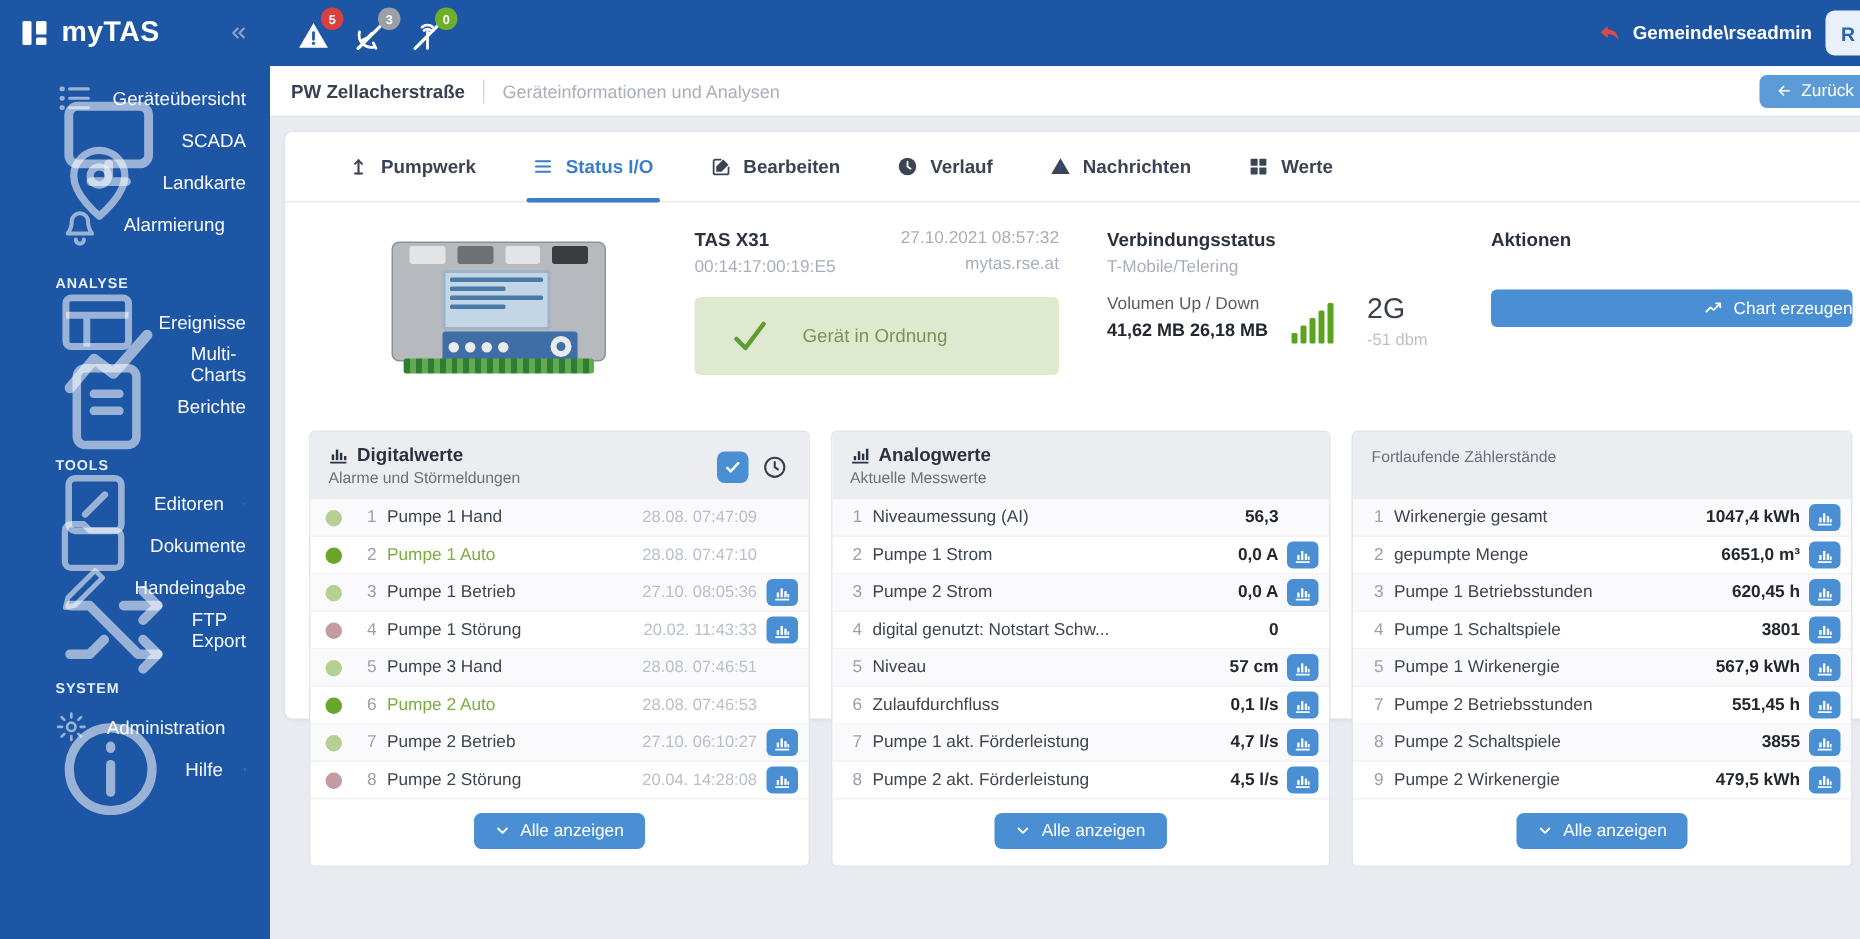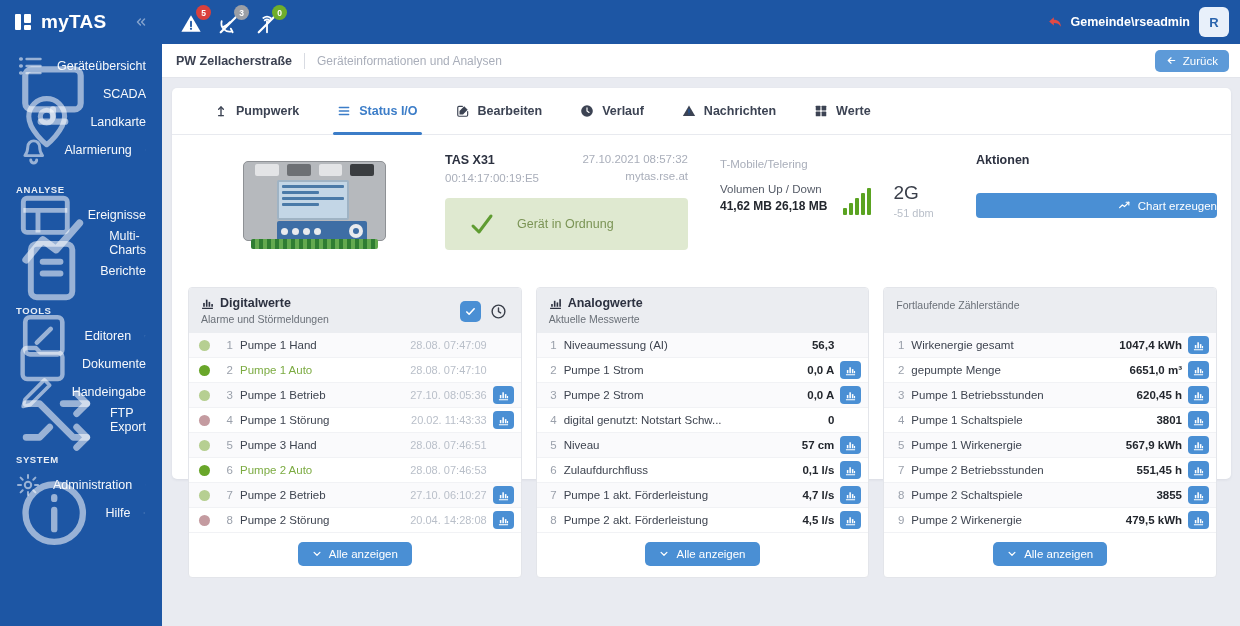--- a/index.html
+++ b/index.html
@@ -1,26 +1,26 @@
 <!DOCTYPE html>
 <html><head>
 <meta charset="utf-8">
 <style>
   * { margin:0; padding:0; box-sizing:border-box; }
   html,body { width:1240px; height:626px; }
   body { font-family:"Liberation Sans",sans-serif; background:#e9ebf1; overflow:hidden; }
   .app { display:flex; width:1240px; height:626px; }
 
   
-  .sidebar { width:162px; background:#1d56a4; color:#fff; flex-shrink:0; }
+  .sidebar { width:180px; background:#1d56a4; color:#fff; flex-shrink:0; }
   .logo-row { height:44px; display:flex; align-items:center; padding:0 14px; gap:9px; }
   .logo-mark { display:inline-flex; }
   .logo-text { font-size:19px; font-weight:bold; letter-spacing:.3px; }
   .collapse { margin-left:auto; color:rgba(255,255,255,.45); display:inline-flex; width:14px; height:14px; cursor:pointer; }
-  .nav { padding-top:8px; }
+  .nav { padding-top:8px;margin-left:21px; }
   .nav-sec { padding:20px 16px 6px; font-size:9.5px; font-weight:bold; letter-spacing:.6px; color:rgba(255,255,255,.9); }
   .nav-item { display:flex; align-items:center; gap:13px; padding:0 16px; height:28px; font-size:12.5px; color:rgba(255,255,255,.96); cursor:pointer; }
   .nav-item .ic { color:rgba(255,255,255,.55); }
   .nav-label { flex:1; }
   .nav-chev { width:10px !important; height:10px !important; color:rgba(255,255,255,.5); }
 
   
   .main { flex:1; display:flex; flex-direction:column; }
   .topbar { height:44px; background:#1d56a4; display:flex; align-items:center; padding:0 14px 0 18px; flex-shrink:0; }
   .alarm-group { display:flex; gap:12px; }
@@ -443,20 +443,21 @@
               <span class="ic">
                   <svg viewBox="0 0 24 24" fill="none" stroke="currentColor" stroke-width="3" stroke-linecap="round" stroke-linejoin="round">
                     <path d="M3 14l6 6L21 4"></path>
                   </svg>
                 </span>
               <span>Gerät in Ordnung</span>
             </div>
           </div>
 
           <div class="conn">
+            <div class="conn-title">Verbindungsstatus</div>
             <div class="conn-provider">T-Mobile/Telering</div>
             <div class="vol-row">
               <div>
                 <div class="vol-label">Volumen Up / Down</div>
                 <div class="vol-value">41,62 MB 26,18 MB</div>
               </div>
               <div class="signal">
                 <div class="sig-bars">
                   <div class="sig-bar" style="height:7px"></div>
                     <div class="sig-bar" style="height:12px"></div>

